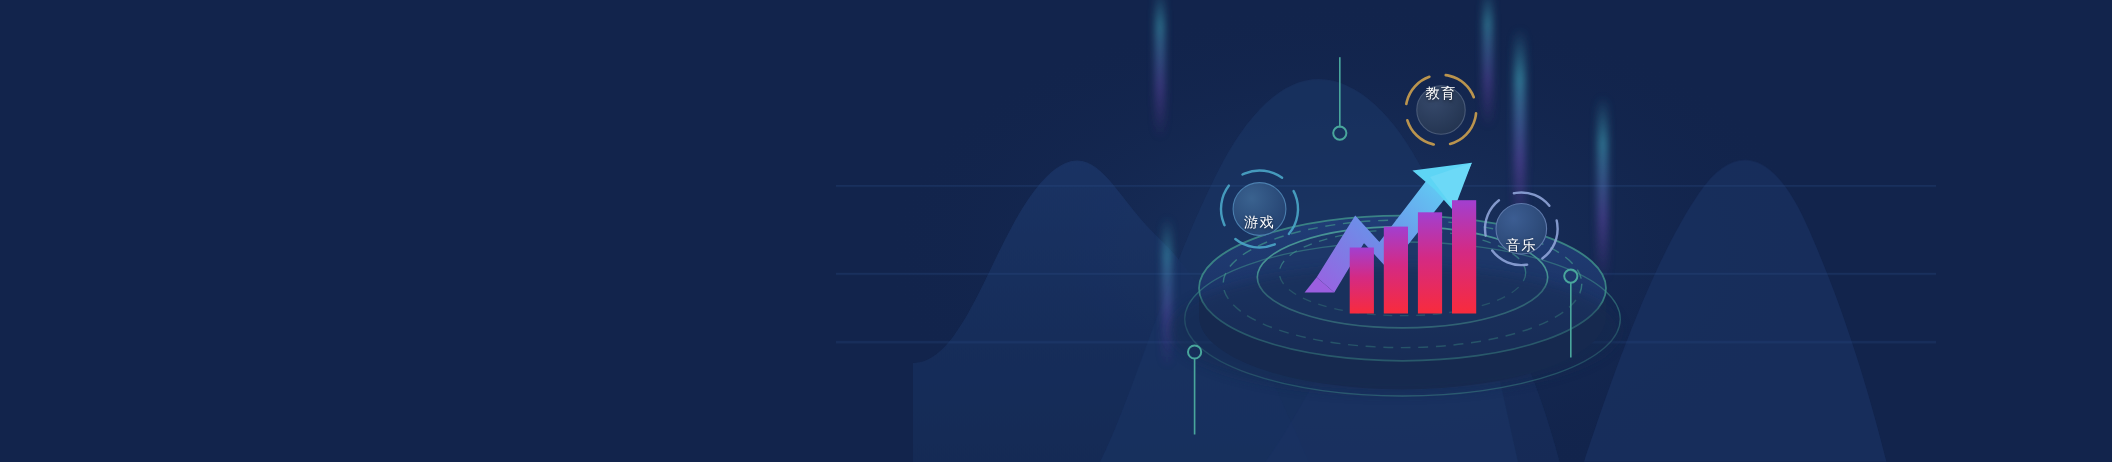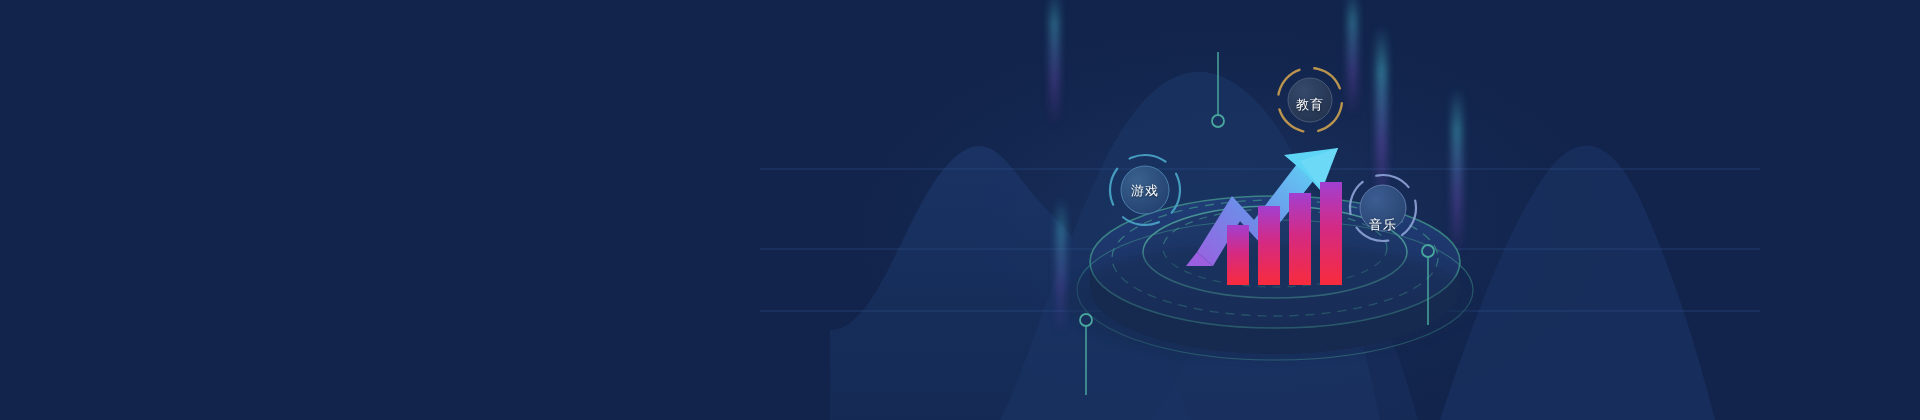--- a/index.html
+++ b/index.html
@@ -174,17 +174,17 @@
       <circle cx="1218" cy="121" r="6" fill="none" stroke="#49a69c" stroke-width="1.8"></circle>
 
       <line x1="1086" y1="326" x2="1086" y2="395" stroke="#49a69c" stroke-width="1.5"></line>
       <circle cx="1086" cy="320" r="6" fill="none" stroke="#49a69c" stroke-width="1.8"></circle>
 
       <line x1="1428" y1="257" x2="1428" y2="325" stroke="#49a69c" stroke-width="1.5"></line>
       <circle cx="1428" cy="251" r="6" fill="none" stroke="#49a69c" stroke-width="1.8"></circle>
     </g>
   </svg>
 
-  <span class="badge-label" style="left:1145px; top:190px;">游戏</span>
-  <span class="badge-label" style="left:1310px; top:104px;">教育</span>
+  <span class="badge-label" style="left:1145px; top:203px;">游戏</span>
+  <span class="badge-label" style="left:1310px; top:86px;">教育</span>
   <span class="badge-label" style="left:1383px; top:224px;">音乐</span>
 
 </div>
 
 </body></html>

